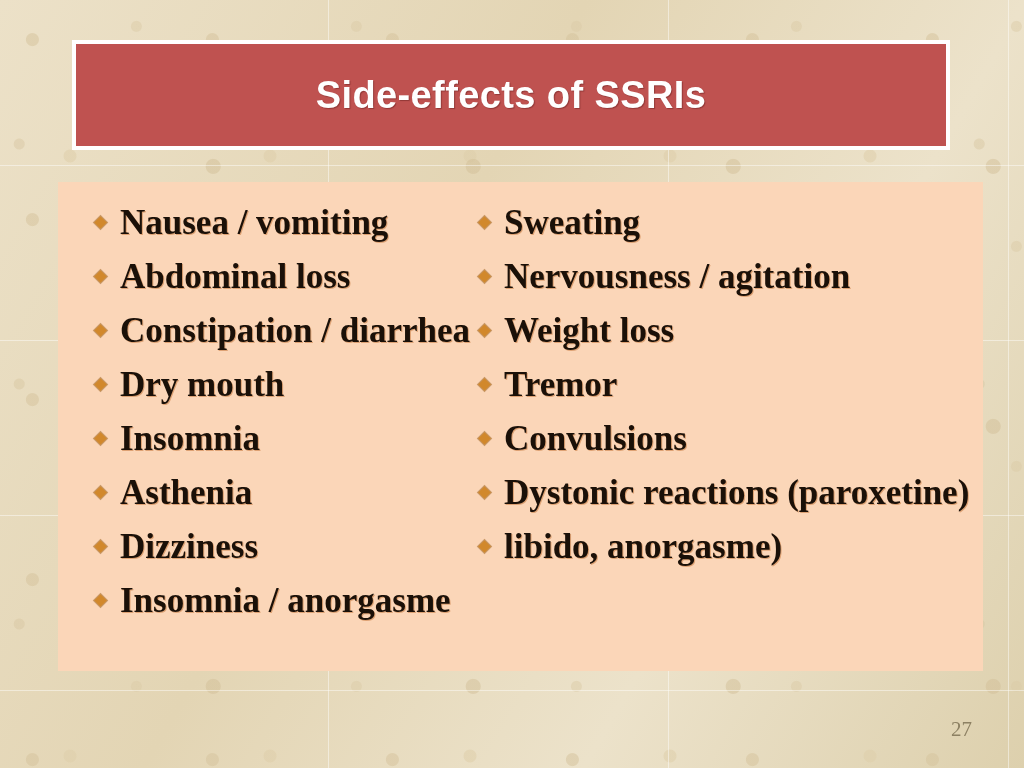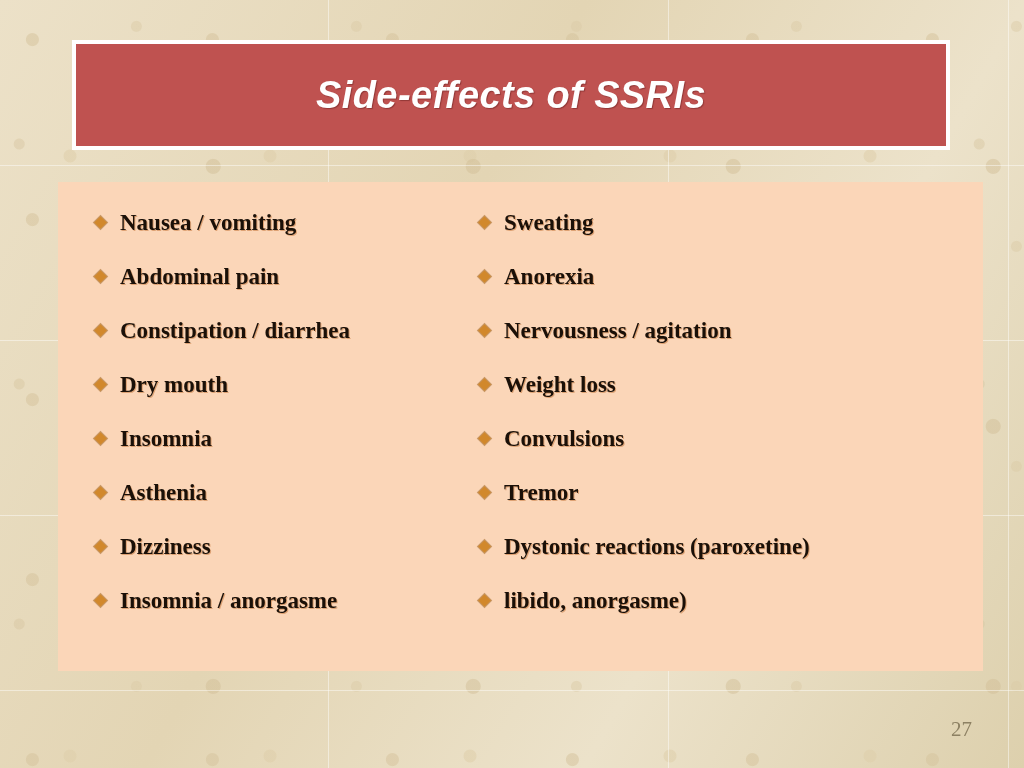--- a/index.html
+++ b/index.html
@@ -56,21 +56,20 @@
     align-items: center;
     justify-content: center;
   }
   .title-text {
     color: #ffffff;
     font-family: "Liberation Sans", sans-serif;
     font-weight: bold;
     font-size: 38px;
     letter-spacing: 0.4px;
     text-shadow: 1px 1px 1px rgba(90,25,25,0.45);
-    font-style: italic;
   }
 
   .content-panel {
     position: absolute;
     left: 58px;
     top: 182px;
     width: 925px;
     height: 489px;
     background: #fbd6b8;
   }
@@ -93,21 +92,21 @@
 
   ul.bullets {
     list-style: none;
     margin: 0;
     padding: 0;
   }
   ul.bullets li {
     position: relative;
     padding-left: 42px;
     margin: 0 0 5px 0;
-    font-size: 23px;
+    font-size: 35px;
     line-height: 49px;
     color: #1a1008;
     font-family: "Liberation Serif", serif;
     font-weight: bold;
     text-shadow: 1px 1px 0 rgba(198,120,60,0.55);
     white-space: nowrap;
   }
   ul.bullets li.no-bullet {
     padding-left: 60px;
   }
@@ -150,21 +149,21 @@
     <div class="columns">
 
       <div class="col col-left">
         <ul class="bullets">
           <li>
             <span class="bullet-diamond"></span>
             <span>Nausea / vomiting</span>
           </li>
           <li>
             <span class="bullet-diamond"></span>
-            <span> Abdominal pain</span>
+            <span> Abdominal loss</span>
           </li>
           <li>
             <span class="bullet-diamond"></span>
             <span>Constipation / diarrhea</span>
           </li>
           <li>
             <span class="bullet-diamond"></span>
             <span>Dry mouth</span>
           </li>
           <li>
@@ -187,37 +186,33 @@
       </div>
 
       <div class="col col-right">
         <ul class="bullets">
           <li>
             <span class="bullet-diamond"></span>
             <span>Sweating</span>
           </li>
           <li>
             <span class="bullet-diamond"></span>
-            <span>Anorexia</span>
-          </li>
-          <li>
-            <span class="bullet-diamond"></span>
             <span>Nervousness / agitation</span>
           </li>
           <li>
             <span class="bullet-diamond"></span>
             <span>Weight loss</span>
           </li>
           <li>
             <span class="bullet-diamond"></span>
+            <span>Tremor</span>
+          </li>
+          <li>
+            <span class="bullet-diamond"></span>
             <span>Convulsions</span>
-          </li>
-          <li>
-            <span class="bullet-diamond"></span>
-            <span>Tremor</span>
           </li>
           <li>
             <span class="bullet-diamond"></span>
             <span>Dystonic reactions (paroxetine)</span>
           </li>
           <li>
             <span class="bullet-diamond"></span>
           </li>
           <li class="no-bullet">
             <span>libido, anorgasme)</span>

